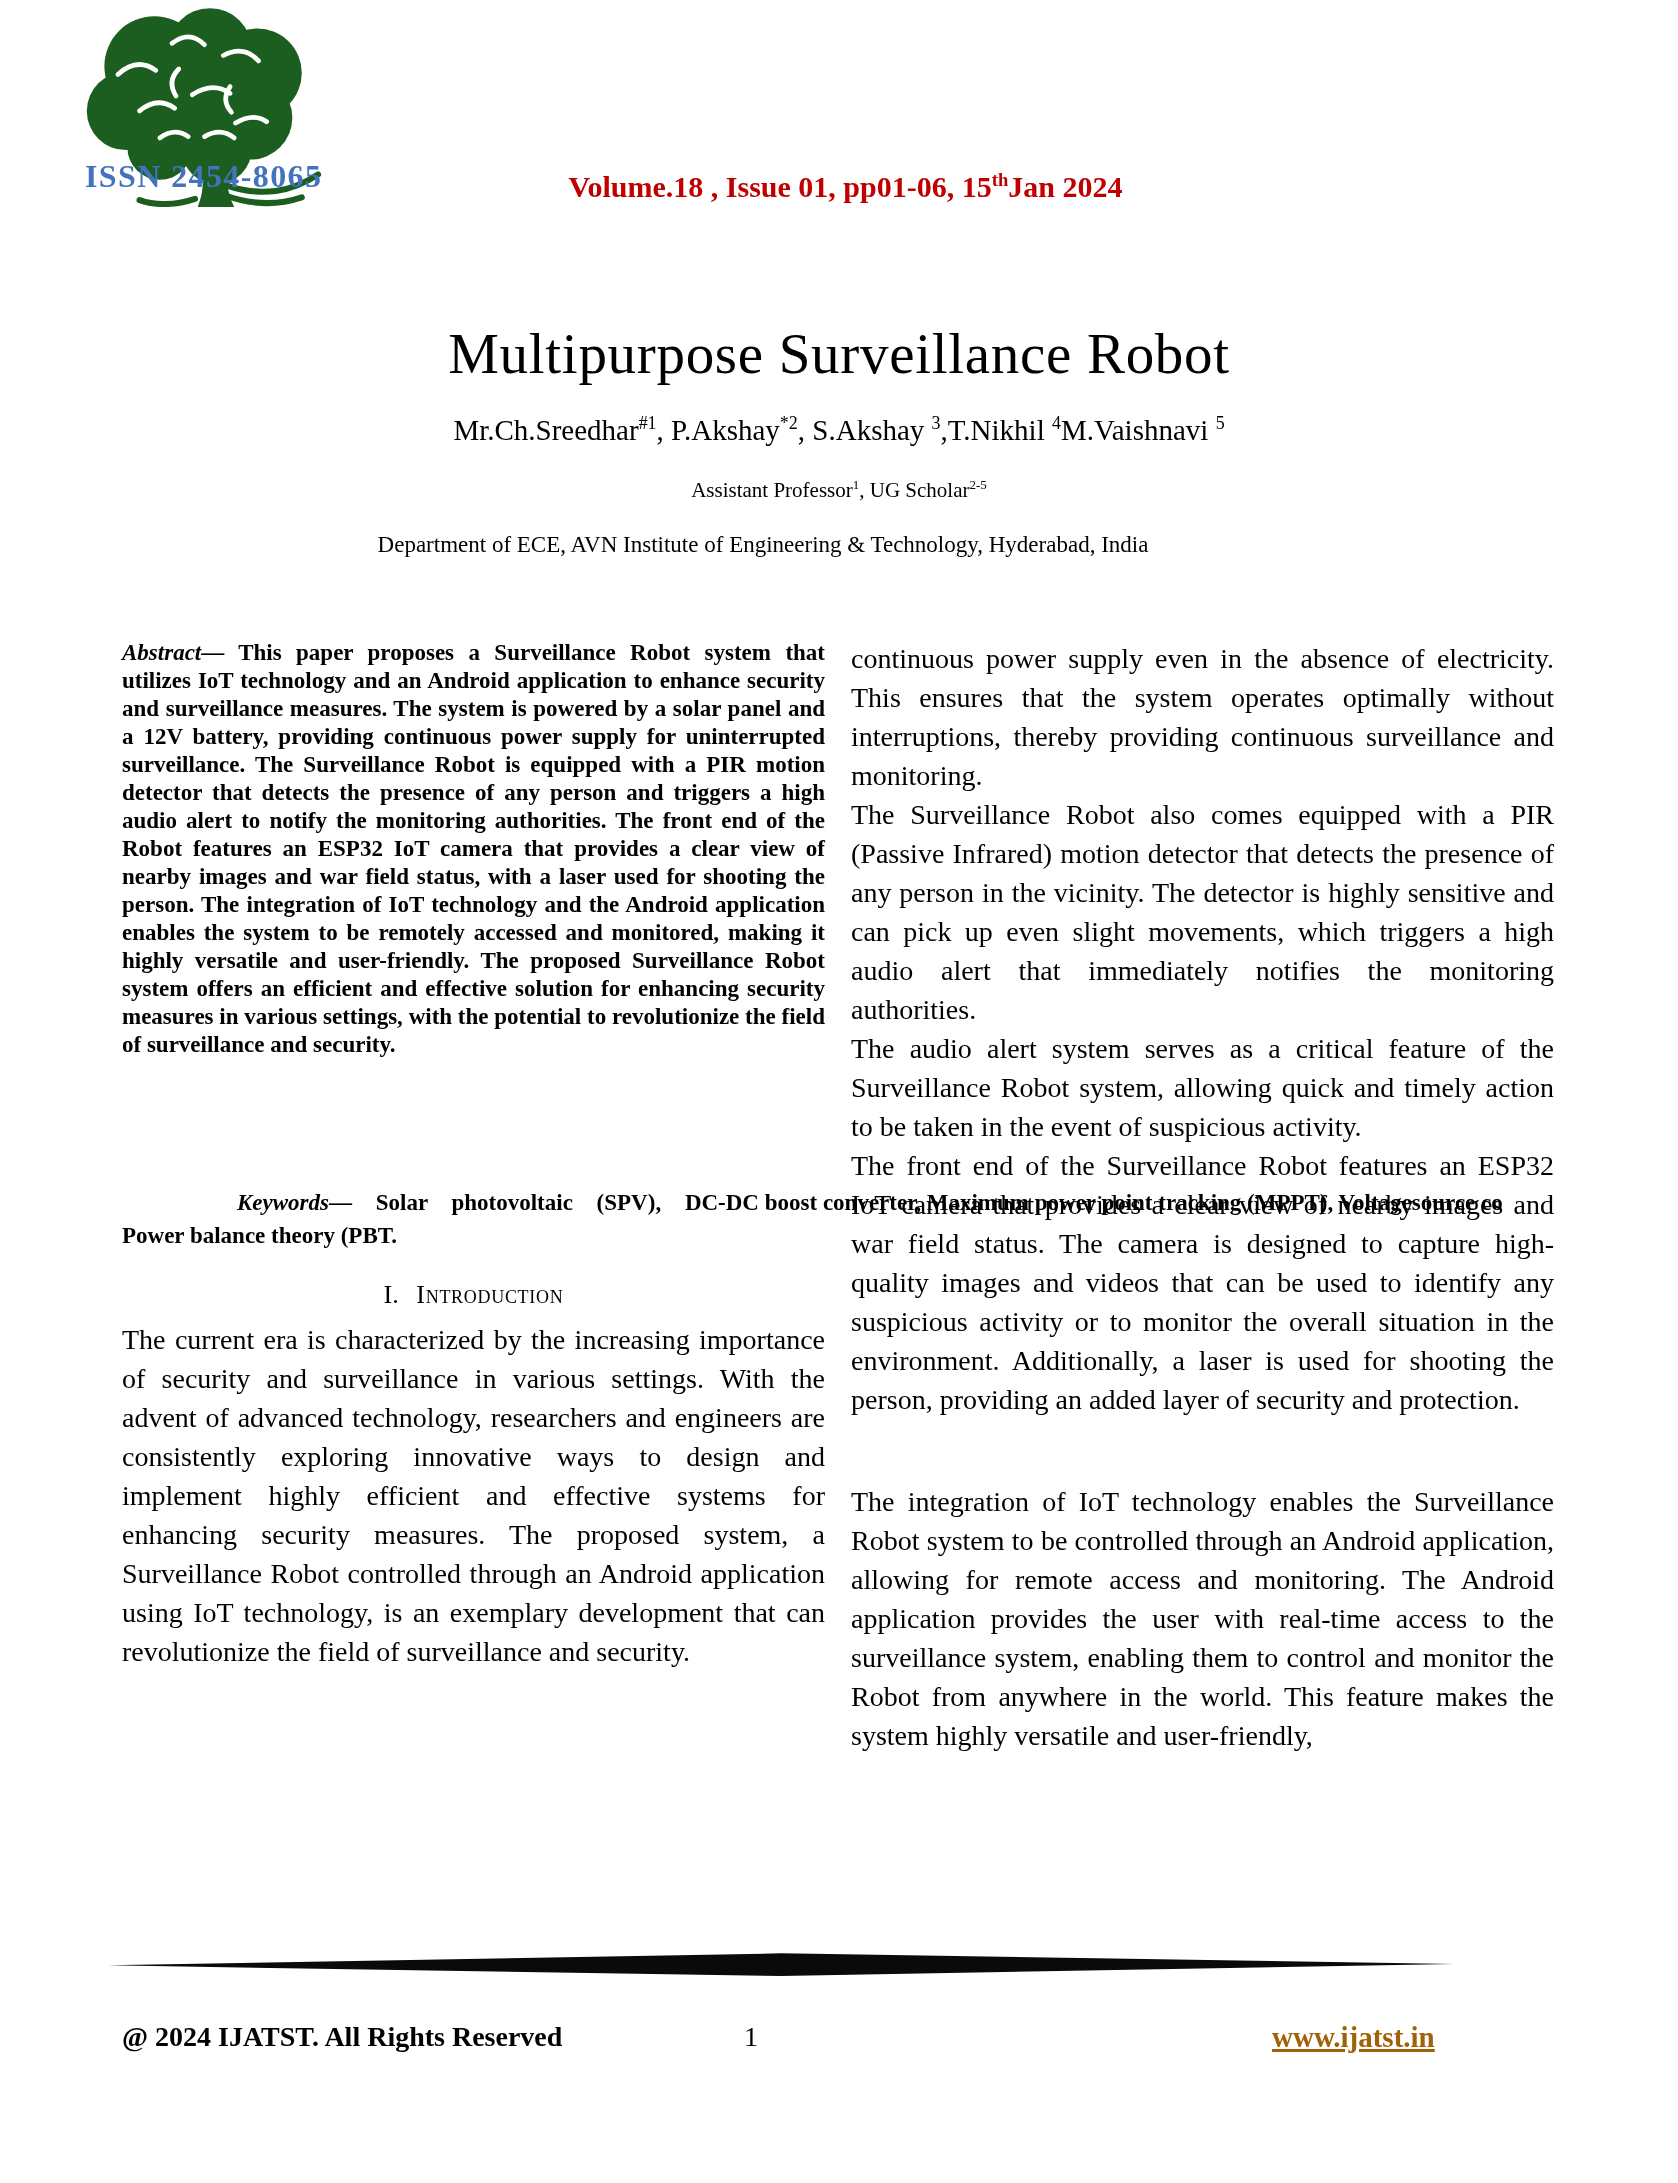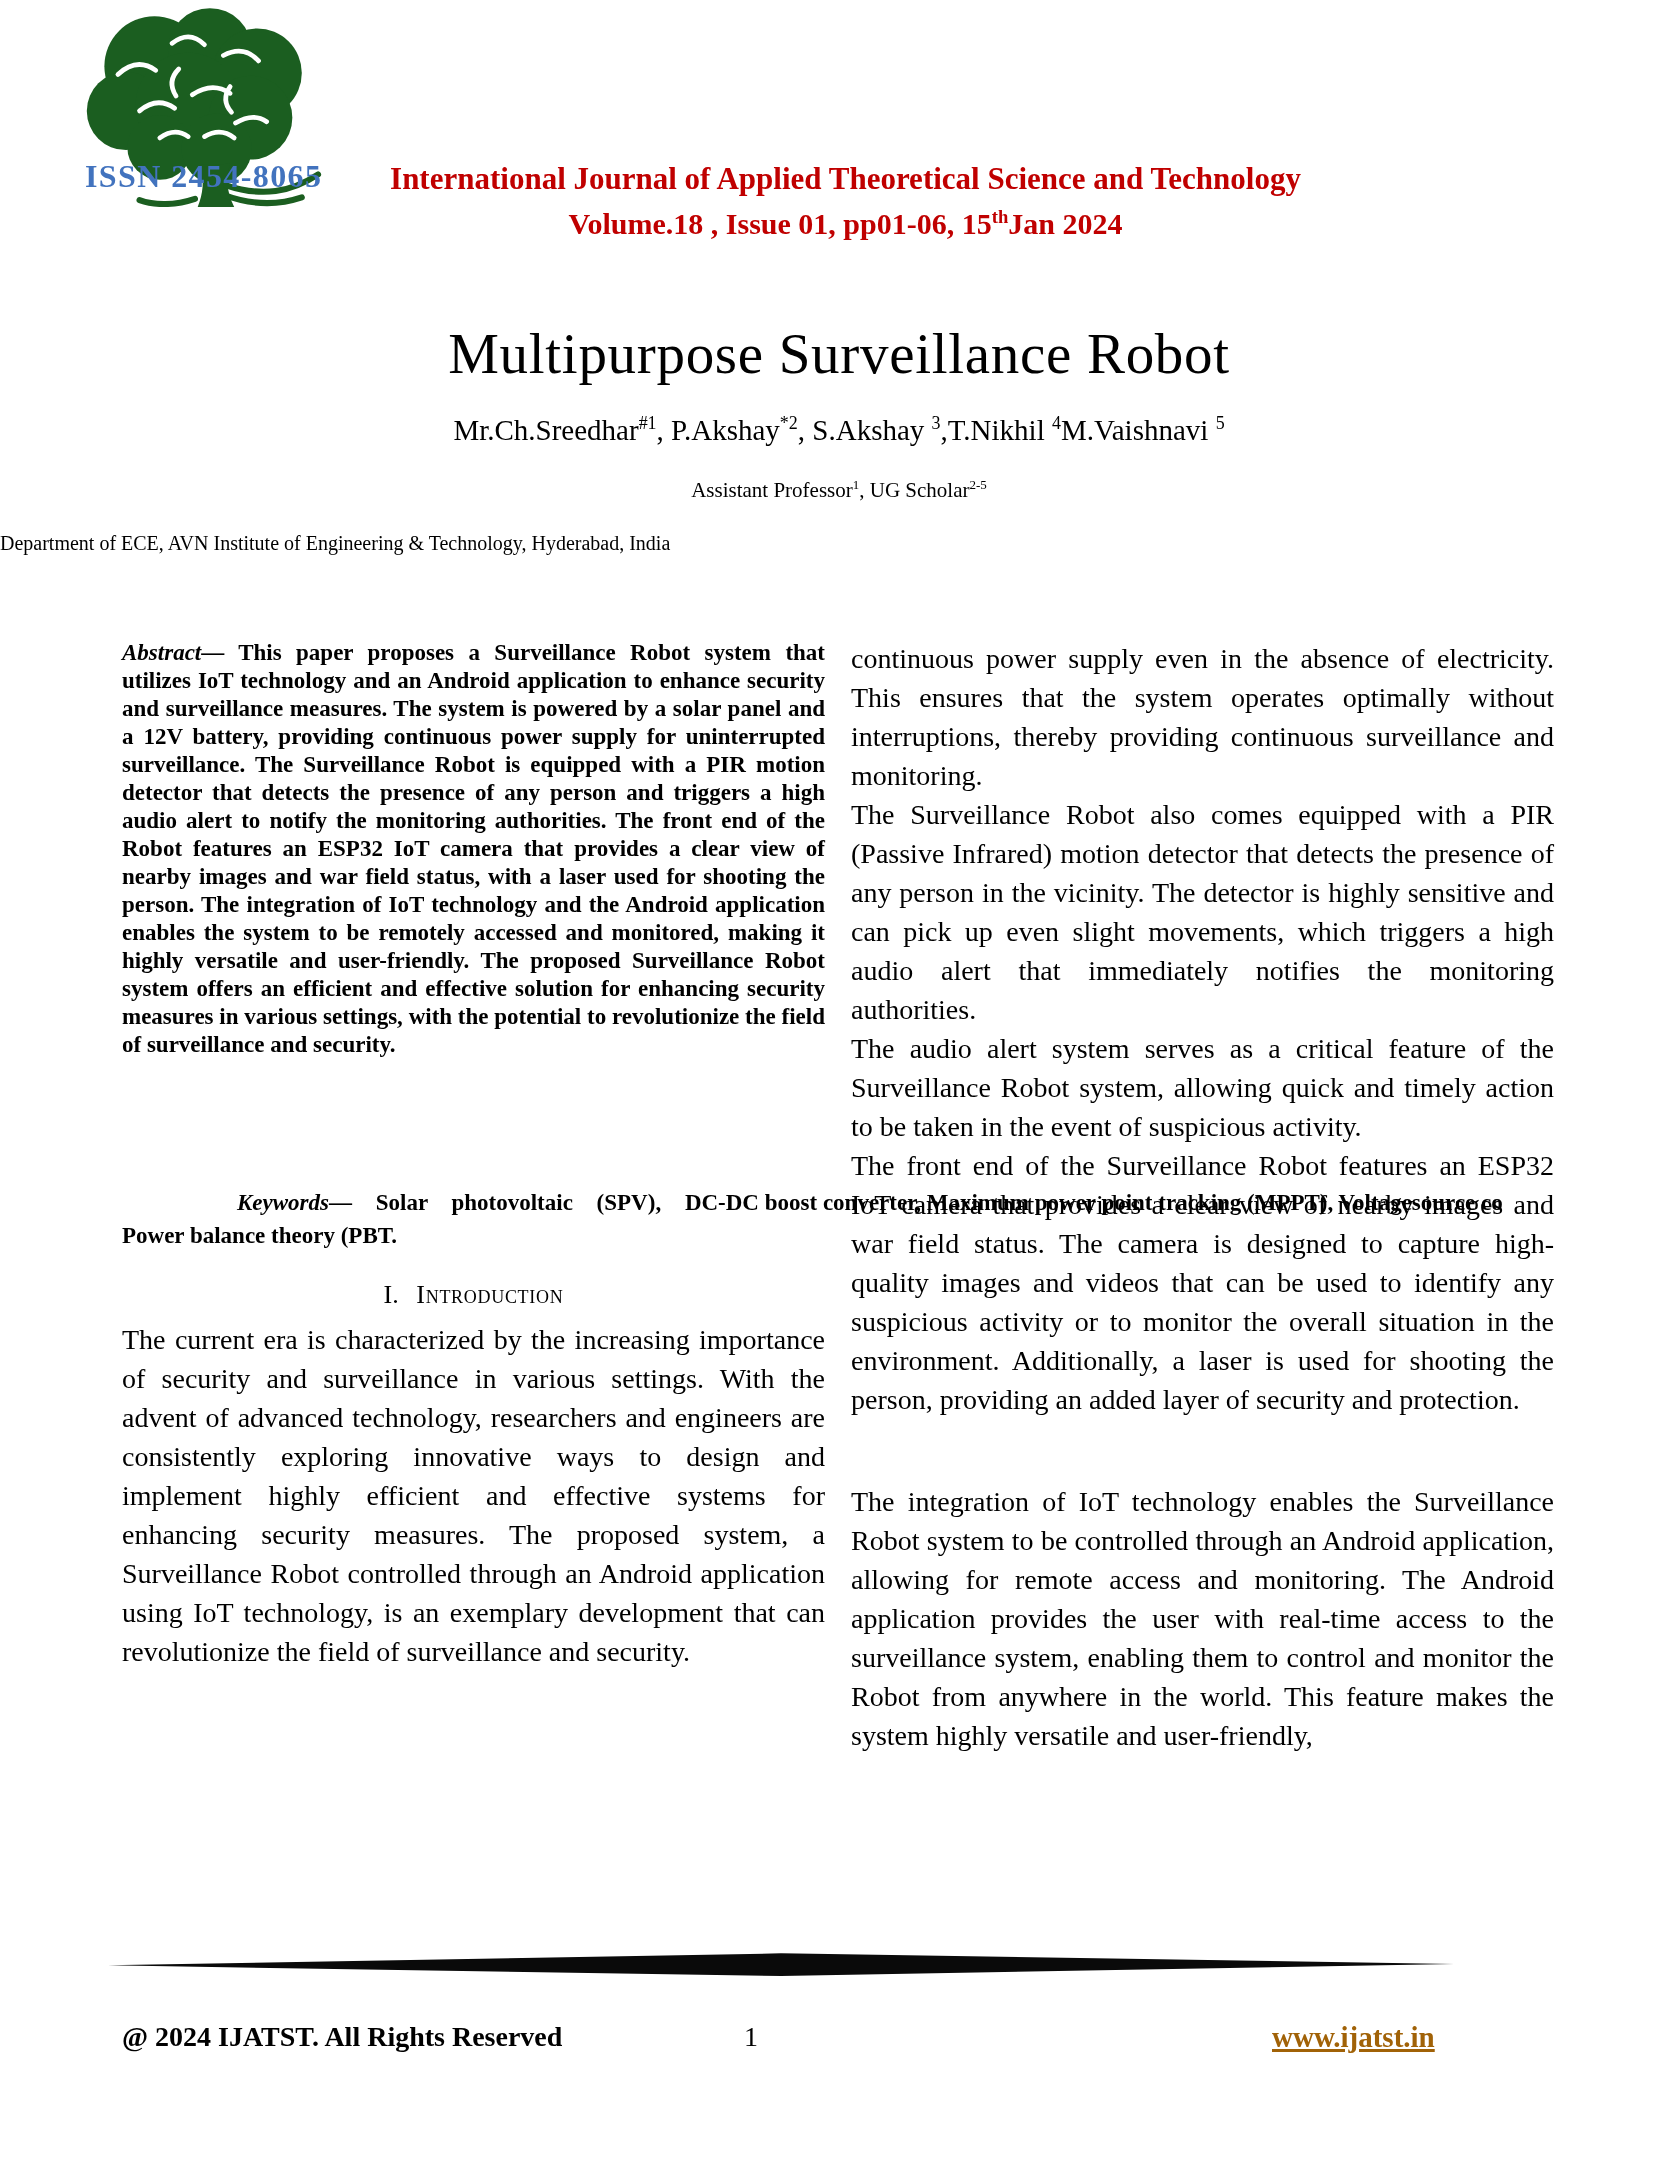--- a/index.html
+++ b/index.html
@@ -36,21 +36,21 @@
   .authors{
     position:absolute;left:0;top:414px;width:1678px;
     text-align:center;font-size:29px;white-space:nowrap;
   }
   .affil1{
     position:absolute;left:0;top:478px;width:1678px;
     text-align:center;font-size:21px;white-space:nowrap;
   }
   .affil2{
     position:absolute;left:0;top:532px;width:1526px;
-    text-align:left;font-size:20px;white-space:nowrap;
+    text-align:center;font-size:23px;white-space:nowrap;
   }
   
   .col-left{
     position:absolute;left:122px;top:639px;width:703px;
   }
   .abstract{
     margin:0;font-size:23px;line-height:28px;font-weight:bold;
     text-align:justify;
   }
   .abs-label{font-style:italic;}
@@ -124,21 +124,20 @@
       <path d="M158,198 q22,-16 42,-2"></path>
       <path d="M224,196 q24,-14 44,2"></path>
       <path d="M186,96 q-18,18 -4,40"></path>
       <path d="M262,122 q-14,20 2,38"></path>
     </g>
   </svg>
 
   <div class="issn">ISSN 2454-8065</div>
 
   <div class="journal-head">
-    <div class="journal-line1">International Journal of Applied Theoretical Science and Technology</div>
     <div class="journal-line2"><span>Volume.18 , Issue 01, pp01-06, 15</span><sup>th</sup><span>Jan 2024</span></div>
   </div>
 
   <div class="paper-title">Multipurpose Surveillance Robot</div>
 
   <div class="authors"><span>Mr.Ch.Sreedhar</span><sup>#1</sup><span>, </span><span>P.Akshay</span><sup>*2</sup><span>, </span><span>S.Akshay </span><sup>3</sup><span>,</span><span>T.Nikhil </span><sup>4</sup><span>M.Vaishnavi </span><sup>5</sup></div>
 
   <div class="affil1"><span>Assistant Professor</span><sup>1</sup><span>, UG Scholar</span><sup>2-5</sup></div>
 
   <div class="affil2">Department of ECE, AVN Institute of Engineering &amp; Technology, Hyderabad, India</div>

